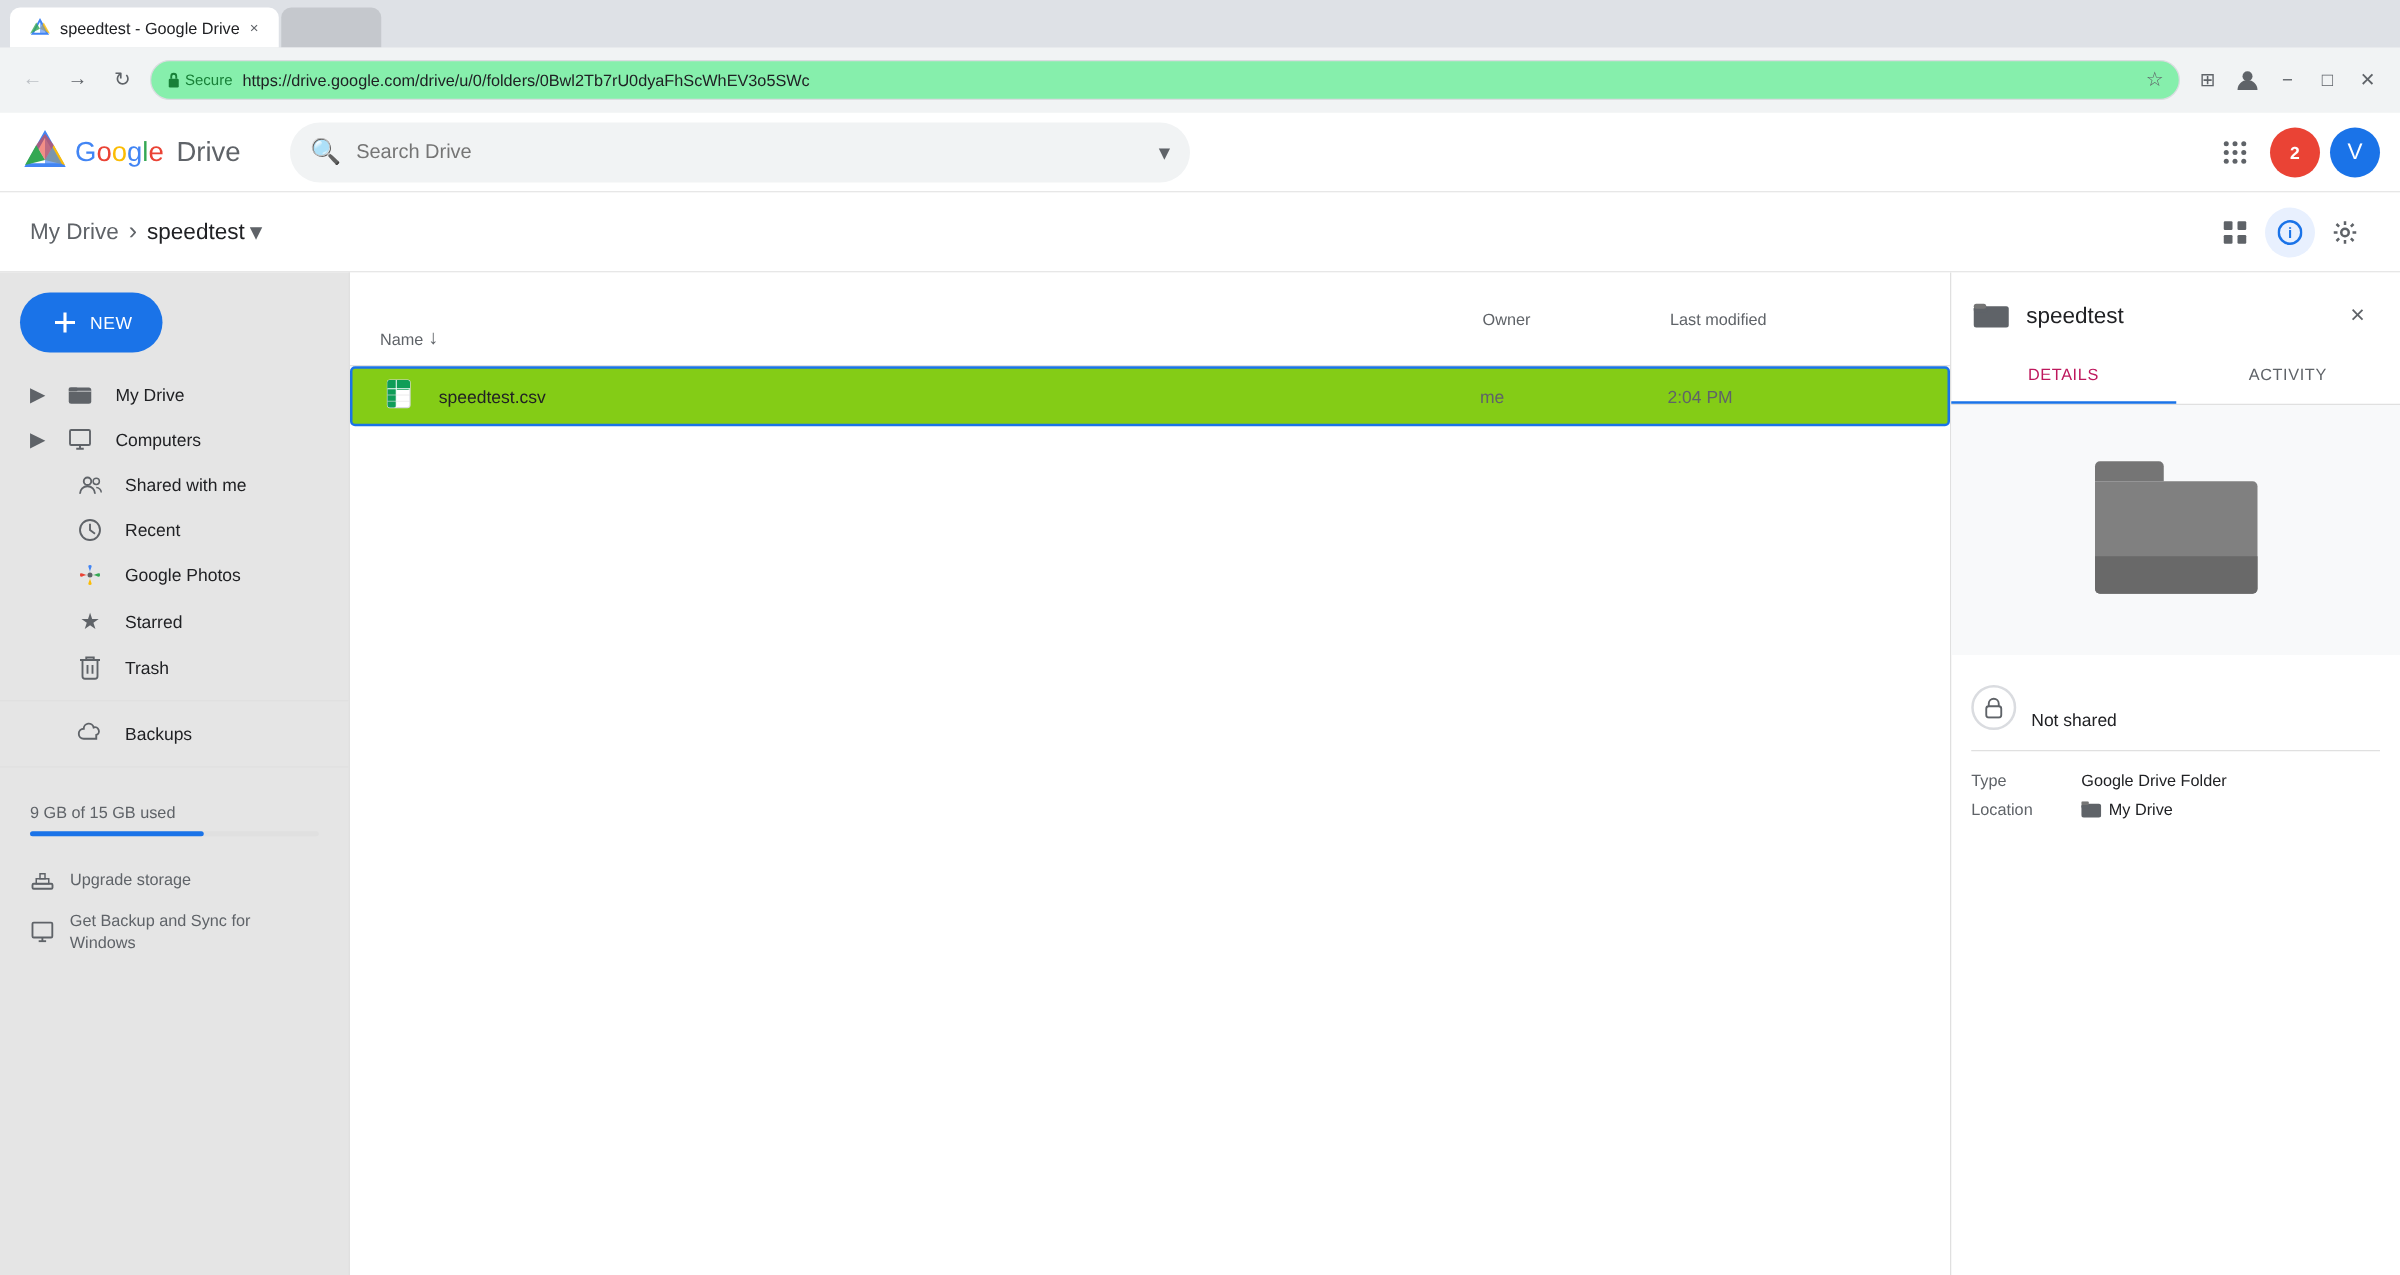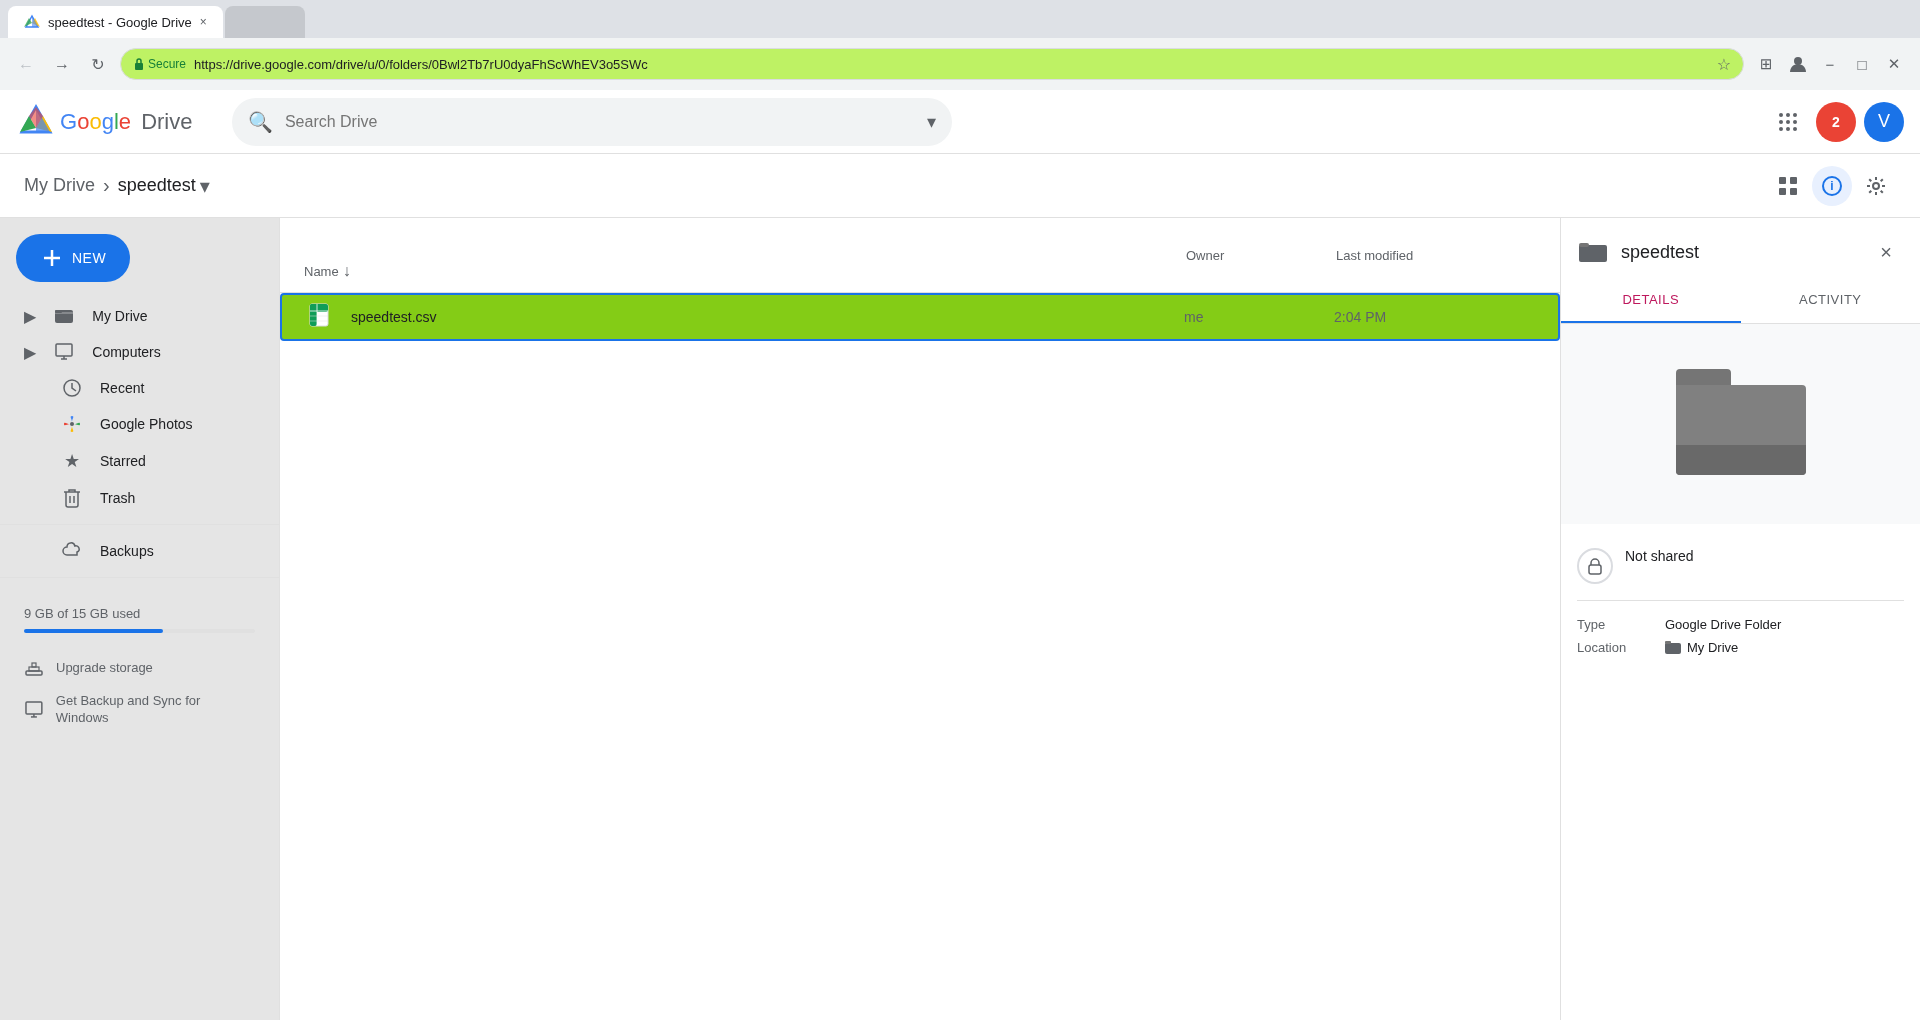--- a/index.html
+++ b/index.html
@@ -8,21 +8,21 @@
     
     .browser-chrome { background: #dee1e6; height: 90px; display: flex; flex-direction: column; }
     .browser-tabs { height: 38px; display: flex; align-items: flex-end; padding: 0 8px; gap: 2px; }
     .browser-tab { background: #fff; border-radius: 8px 8px 0 0; padding: 8px 16px; display: flex; align-items: center; gap: 8px; min-width: 200px; height: 32px; font-size: 13px; color: #202124; }
     .browser-tab .tab-title { flex: 1; overflow: hidden; white-space: nowrap; text-overflow: ellipsis; }
     .browser-tab .close-tab { color: #5f6368; font-size: 12px; cursor: pointer; }
     .browser-tab-inactive { background: #c5c8cd; border-radius: 8px 8px 0 0; padding: 8px 16px; display: flex; align-items: center; min-width: 80px; height: 32px; }
     .browser-toolbar { height: 52px; background: #f1f3f4; display: flex; align-items: center; padding: 0 12px; gap: 8px; }
     .nav-btn { width: 28px; height: 28px; border-radius: 50%; border: none; background: transparent; cursor: pointer; display: flex; align-items: center; justify-content: center; color: #5f6368; font-size: 16px; }
     .nav-btn.disabled { color: #bdc1c6; cursor: default; }
-    .address-bar { flex: 1; height: 32px; background: #bef264; border-radius: 16px; display: flex; align-items: center; padding: 0 12px; gap: 8px; border: 1px solid #dadce0; font-size: 14px; }
+    .address-bar { flex: 1; height: 32px; background: #86efac; border-radius: 16px; display: flex; align-items: center; padding: 0 12px; gap: 8px; border: 1px solid #dadce0; font-size: 14px; }
     .secure-badge { color: #188038; font-size: 12px; display: flex; align-items: center; gap: 3px; }
     .address-text { flex: 1; color: #202124; font-size: 13px; }
     .toolbar-actions { display: flex; align-items: center; gap: 4px; }
     .toolbar-icon-btn { width: 28px; height: 28px; border-radius: 50%; border: none; background: transparent; cursor: pointer; display: flex; align-items: center; justify-content: center; color: #5f6368; font-size: 15px; }
 
     
     .app-header { height: 64px; display: flex; align-items: center; padding: 0 16px; gap: 16px; border-bottom: 1px solid #e0e0e0; background: #fff; }
     .logo-area { display: flex; align-items: center; gap: 4px; min-width: 200px; }
     .search-bar { flex: 1; max-width: 720px; }
     .search-input-wrap { background: #f1f3f4; border-radius: 24px; display: flex; align-items: center; padding: 8px 16px; gap: 12px; height: 48px; }
@@ -78,21 +78,21 @@
     .details-panel { width: 360px; min-width: 360px; border-left: 1px solid #e0e0e0; background: #fff; display: flex; flex-direction: column; }
     .panel-header { display: flex; align-items: center; padding: 16px 16px 0; gap: 12px; }
     .panel-folder-icon { width: 32px; height: 32px; display: flex; align-items: center; justify-content: center; }
     .panel-title { flex: 1; font-size: 18px; font-weight: 500; color: #202124; }
     .panel-close { width: 36px; height: 36px; border-radius: 50%; border: none; background: transparent; cursor: pointer; display: flex; align-items: center; justify-content: center; color: #5f6368; font-size: 20px; }
     .panel-tabs { display: flex; border-bottom: 1px solid #e0e0e0; margin-top: 8px; }
     .panel-tab { flex: 1; text-align: center; padding: 14px; font-size: 13px; font-weight: 500; cursor: pointer; color: #5f6368; letter-spacing: 0.5px; }
     .panel-tab.active { color: #be185d; border-bottom: 2px solid #1a73e8; }
     .panel-preview { background: #f8f9fa; display: flex; align-items: center; justify-content: center; height: 200px; }
     .panel-info { padding: 16px; }
-    .not-shared-row { display: flex; align-items: flex-start; gap: 12px; padding: 8px 0 16px; border-bottom: 1px solid #e0e0e0; margin-bottom: 12px; }
+    .not-shared-row { display: flex; align-items: flex-end; gap: 12px; padding: 8px 0 16px; border-bottom: 1px solid #e0e0e0; margin-bottom: 12px; }
     .lock-icon-circle { width: 36px; height: 36px; border-radius: 50%; border: 2px solid #dadce0; display: flex; align-items: center; justify-content: center; color: #5f6368; }
     .not-shared-text { color: #202124; font-size: 14px; }
     .detail-row { display: flex; padding: 4px 0; font-size: 13px; align-items: center; gap: 8px; }
     .detail-label { color: #5f6368; width: 80px; min-width: 80px; }
     .detail-value { color: #202124; flex: 1; display: flex; align-items: center; gap: 6px; }
 
     
     .gd-favicon { display: inline-block; width: 16px; height: 16px; }
 
     
@@ -257,20 +257,32 @@
       <span class="item-icon">
         <svg width="20" height="20" viewBox="0 0 20 20">
             <rect x="2" y="2" width="16" height="12" rx="1" fill="none" stroke="#5f6368" stroke-width="1.5"></rect>
             <line x1="7" y1="17" x2="13" y2="17" stroke="#5f6368" stroke-width="1.5"></line>
             <line x1="10" y1="14" x2="10" y2="17" stroke="#5f6368" stroke-width="1.5"></line>
           </svg>
       </span>
       <span>Computers</span>
     </div>
 
+    <div class="sidebar-item">
+      <span style="width:20px;display:inline-block;"></span>
+      <span class="item-icon">
+        <svg width="20" height="20" viewBox="0 0 20 20">
+            <circle cx="8" cy="7" r="3" fill="none" stroke="#5f6368" stroke-width="1.5"></circle>
+            <path d="M2 17c0-3.3 2.7-6 6-6s6 2.7 6 6" fill="none" stroke="#5f6368" stroke-width="1.5"></path>
+            <circle cx="15" cy="7" r="2.5" fill="none" stroke="#5f6368" stroke-width="1.2"></circle>
+            <path d="M15 12c2.2 0 4 1.8 4 4" fill="none" stroke="#5f6368" stroke-width="1.2"></path>
+          </svg>
+      </span>
+      <span>Shared with me</span>
+    </div>
 
     <div class="sidebar-item">
       <span style="width:20px;display:inline-block;"></span>
       <span class="item-icon">
         <svg width="20" height="20" viewBox="0 0 20 20">
             <circle cx="10" cy="10" r="8" fill="none" stroke="#5f6368" stroke-width="1.5"></circle>
             <polyline points="10,5 10,10 14,13" fill="none" stroke="#5f6368" stroke-width="1.5"></polyline>
           </svg>
       </span>
       <span>Recent</span>

